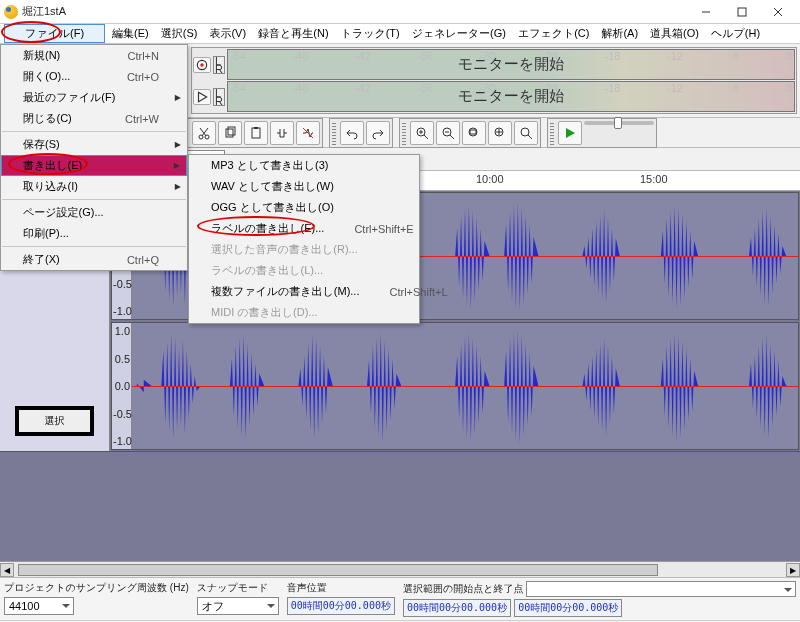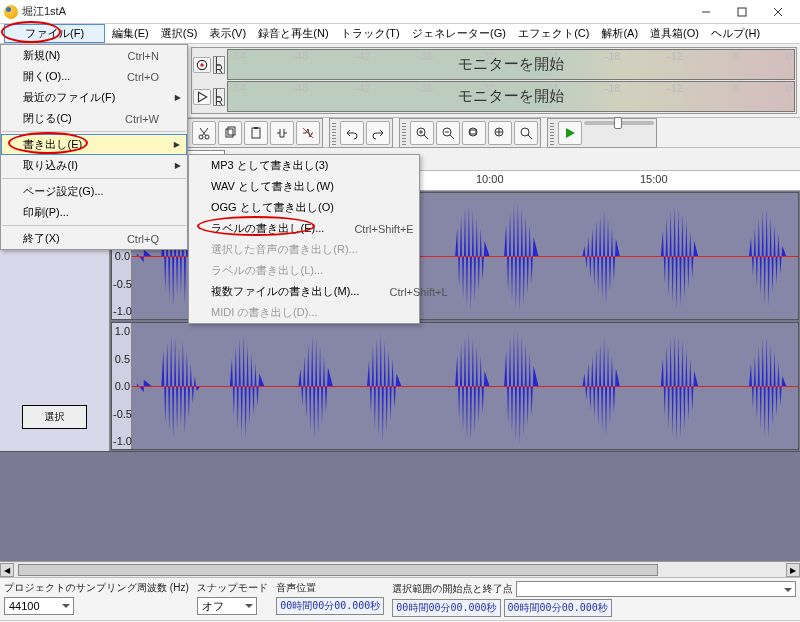--- a/index.html
+++ b/index.html
@@ -28,40 +28,40 @@
 .meterlbl{display:flex;flex-direction:column;font-size:7px;color:#333;line-height:8px;border:1px solid #888;padding:0 1px;background:#eee}
 .toolbar2{background:#f1f1f1;border-bottom:1px solid #bbb;display:flex;align-items:center;padding:2px 3px;gap:6px}
 .sel{border:1px solid #888;background:#fff;padding:1px 14px 1px 4px;position:relative;height:18px;display:flex;align-items:center}
 .sel:after{content:"";position:absolute;right:3px;top:6px;border:4px solid transparent;border-top-color:#555}
 .timelinehdr{height:20px;background:#fff;border-bottom:1px solid #aaa;display:flex;align-items:center;position:relative;font-size:10px;color:#333}
 .tlmark{position:absolute;top:2px}
 .tracks{display:flex;background:#787890;height:260px}
 .trackhead{width:110px;background:#d8d8ea;border-right:1px solid #888;display:flex;flex-direction:column}
 .trackhead .thtop{background:#c8c8df;border-bottom:1px solid #999;font-size:9px;padding:1px 3px}
 .trackhead .thinfo{font-size:9px;padding:2px 3px;color:#333}
-.trackhead .selbtn{margin:22px;border:1px solid #000000;background:#eee;text-align:center;padding:4px 0;font-size:10px}
+.trackhead .selbtn{margin:15px;border:4px solid #000000;background:#eee;text-align:center;padding:4px 0;font-size:10px}
 .wavearea{flex:1;display:flex;flex-direction:column}
 .channel{flex:1;background:#8686a6;border:1px solid #555;margin:1px;position:relative;overflow:hidden}
 .channel .ruler{position:absolute;left:0;top:0;bottom:0;width:20px;display:flex;flex-direction:column;justify-content:space-between;font-size:8px;color:#222;background:#d0d0e4;border-right:1px solid #888;padding:2px 1px;text-align:right;z-index:2}
 .channel .mid{position:absolute;left:20px;right:0;top:50%;height:1px;background:#d22;z-index:1}
 .channel svg.wave{position:absolute;left:20px;top:0;right:0;bottom:0;width:calc(100% - 20px);height:100%}
 .lower{background:#7a7a95;height:110px;border-top:1px solid #555}
 .hscroll{height:16px;background:#eaeaea;border-top:1px solid #999;display:flex;align-items:center;padding:0 14px;position:relative}
 .hscroll .thumb{height:12px;width:640px;background:#cfcfcf;border:1px solid #888;margin-left:4px}
 .hscroll .arrow{position:absolute;top:1px;width:14px;height:14px;background:#ddd;border:1px solid #999;display:flex;align-items:center;justify-content:center;font-size:8px}
 .bottombar{background:#f4f4f4;border-top:1px solid #bbb;padding:3px 4px;display:flex;gap:8px;align-items:flex-start}
 .field{display:flex;flex-direction:column;gap:2px}
 .field .lbl{font-size:10px;color:#222}
 .timeval{border:1px solid #888;background:#eef2fb;padding:1px 3px;font-family:monospace;font-size:10px;color:#2030b0}
 .status{background:#f4f4f4;border-top:1px solid #ccc;padding:3px 6px;font-size:10px;color:#333}
 .dropdown{position:absolute;background:#f2f2f2;border:1px solid #999;box-shadow:2px 2px 4px rgba(0,0,0,.25);z-index:30}
 .dropdown .di{display:flex;align-items:center;padding:3px 28px 3px 22px;position:relative;white-space:nowrap;font-size:11px}
 .dropdown .di .sc{margin-left:auto;padding-left:30px;color:#555;letter-spacing:0}
 .dropdown .di.sub:after{content:"▶";position:absolute;right:6px;font-size:8px;color:#333}
-.dropdown .di.hl{background:#fef9c3;border:1px solid #4a90d9;padding:2px 27px 2px 21px}
+.dropdown .di.hl{background:#be185d;border:1px solid #4a90d9;padding:2px 27px 2px 21px}
 .dropdown .di.dis{color:#9a9a9a}
 .dropdown hr{border:none;border-top:1px solid #c8c8c8;margin:2px 1px}
 .slider{width:52px;height:4px;background:#bbb;position:relative;border-radius:2px}
 .slider .knob{position:absolute;width:8px;height:12px;background:#fff;border:1px solid #777;top:-4px;border-radius:2px}
 </style>
 </head>
 <body>
 
 <div class="titlebar">
   <span class="appicon"></span>
@@ -410,21 +410,21 @@
   <div class="arrow" style="right:0">▶</div>
 </div>
 
 <div class="bottombar">
   <div class="field">
     <span class="lbl">プロジェクトのサンプリング周波数 (Hz)</span>
     <div class="sel" style="width:70px">44100</div>
   </div>
   <div class="field">
     <span class="lbl">スナップモード</span>
-    <div class="sel" style="width:60px">オフ</div>
+    <div class="sel" style="width:82px">オフ</div>
   </div>
   <div class="field">
     <span class="lbl">音声位置</span>
     <div class="timeval">00時間00分00.000秒</div>
   </div>
   <div class="field" style="flex:1">
     <div style="display:flex;gap:3px;align-items:center">
      <span class="lbl">選択範囲の開始点と終了点</span>
      <span class="sel" style="flex:1;height:16px"></span>
     </div>
@@ -447,20 +447,23 @@
       <span class="sc">Ctrl+O</span>
     </div>
   <div class="di sub">
       <span>最近のファイル(F)</span>
     </div>
   <div class="di">
       <span>閉じる(C)</span>
       <span class="sc">Ctrl+W</span>
     </div>
   <hr>
+  <div class="di sub">
+      <span>保存(S)</span>
+    </div>
   <div class="di sub hl" style="position:relative">
       <span>書き出し(E)</span>
     <span class="circ" style="left:6px;top:-3px;width:80px;height:22px"></span>
   </div>
   <div class="di sub">
       <span>取り込み(I)</span>
     </div>
   <hr>
   <div class="di">
       <span>ページ設定(G)...</span>

